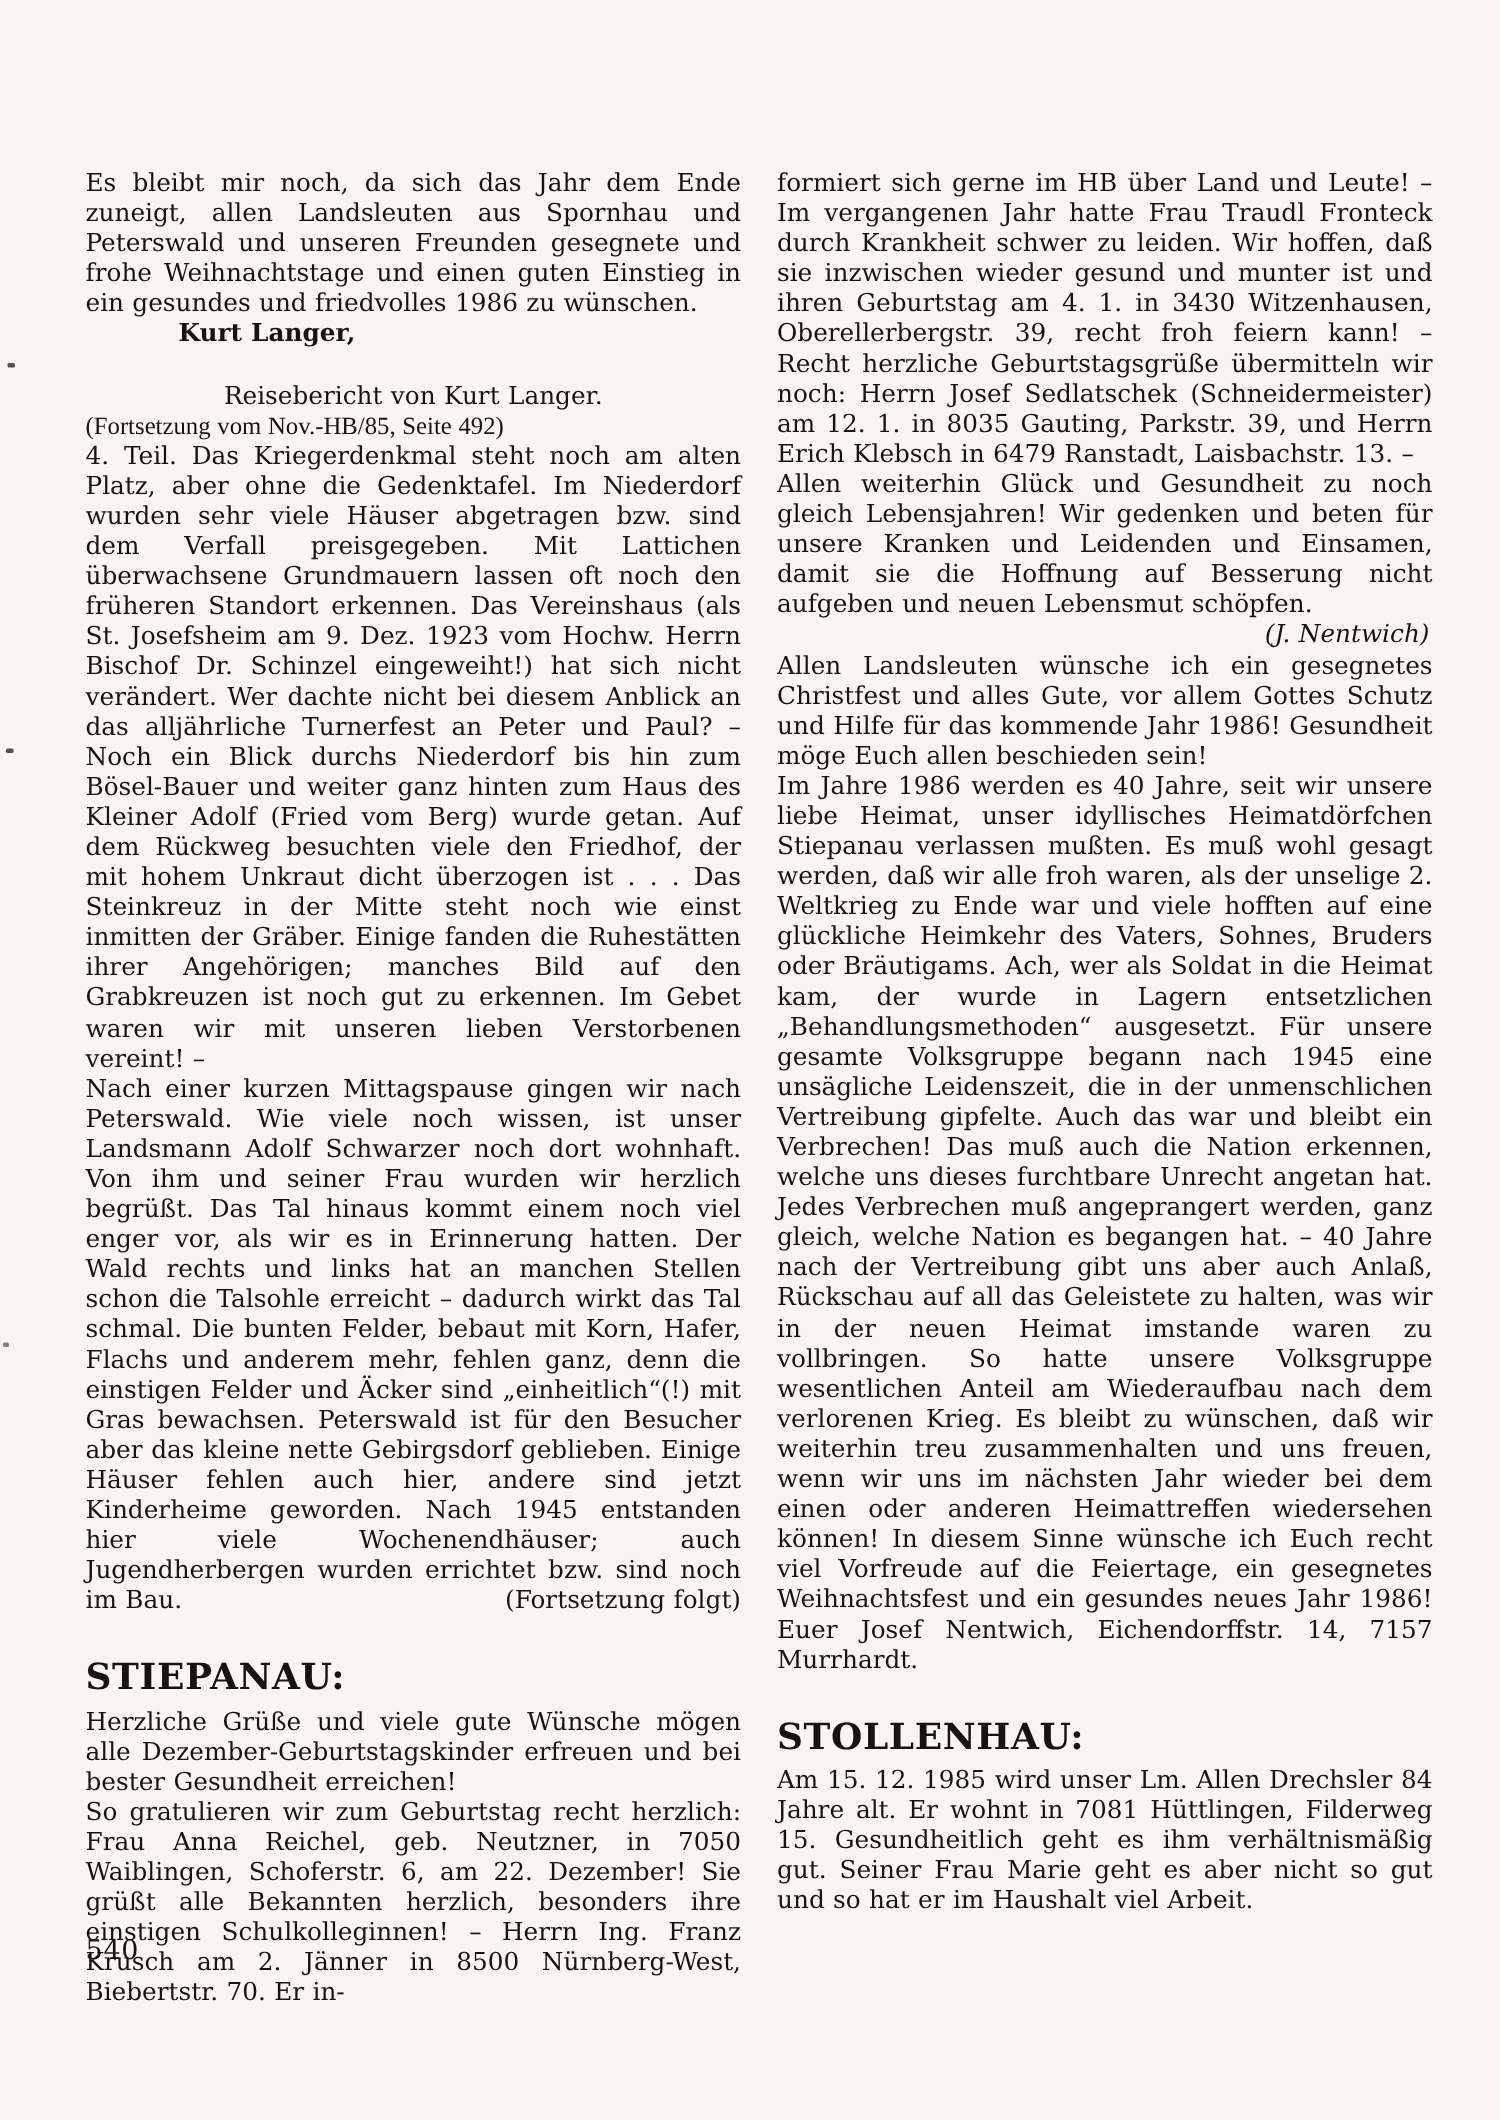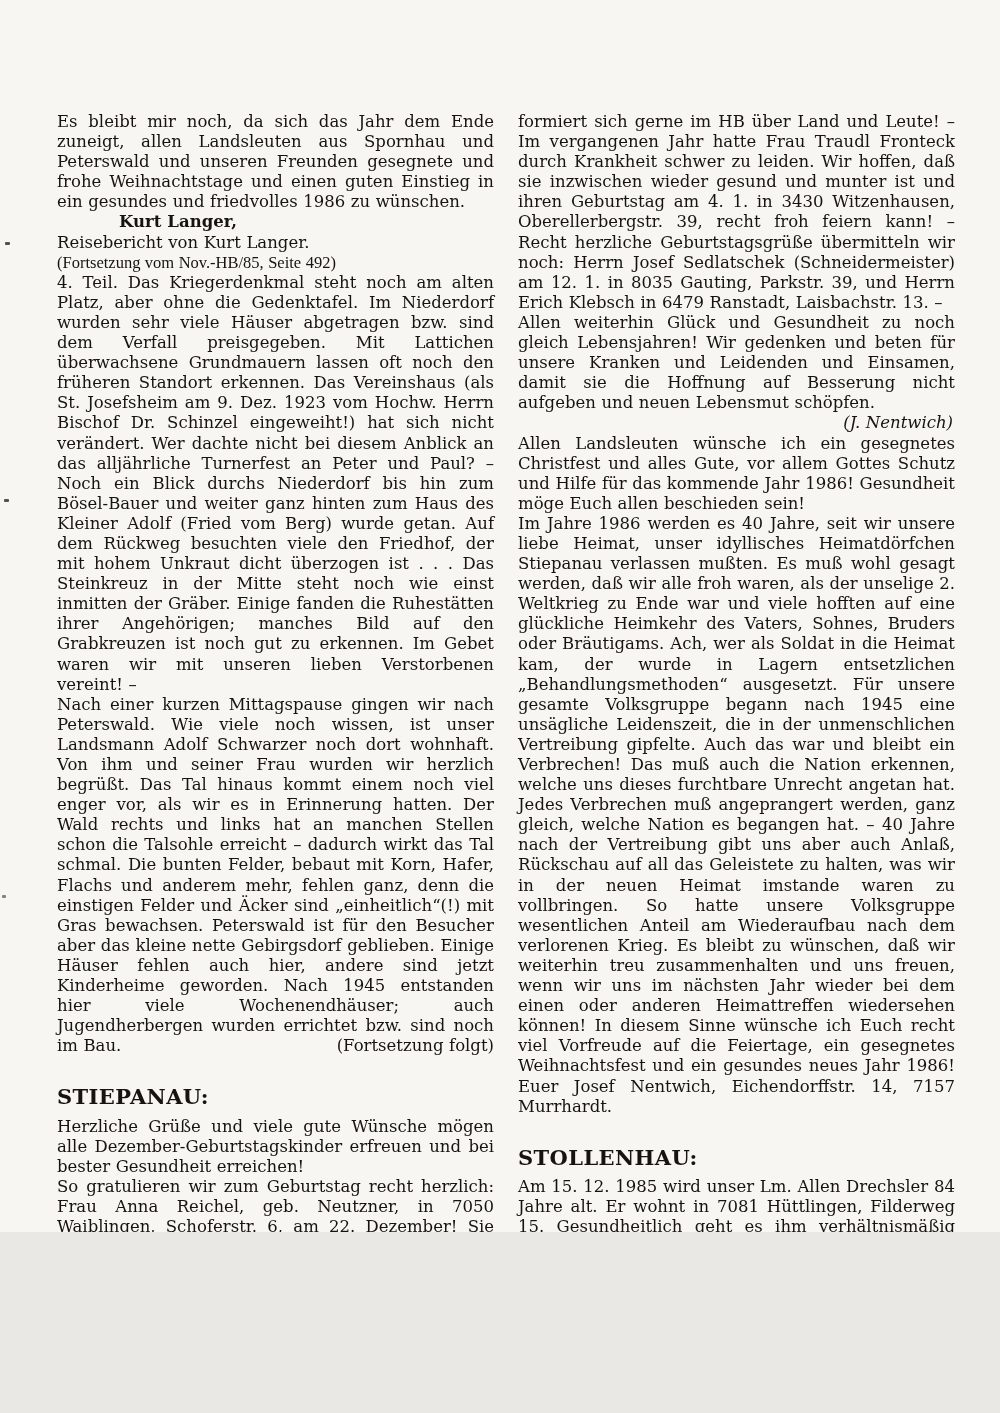--- a/index.html
+++ b/index.html
@@ -1,41 +1,41 @@
 <!DOCTYPE html>
 <html lang="de"><head>
 <meta charset="utf-8">
 <style>
   html,body{margin:0;padding:0;background:#e9e8e4;}
   .page{
     position:relative;
-    width:1000px;height:1232px;
+    width:1000px;height:1413px;
     margin:0 auto;
     background:#f7f6f2;
     font-family:"DejaVu Serif", serif;
     color:#17140f;
     overflow:hidden;
   }
   .col{
     position:absolute;top:112px;width:437px;
     font-size:16.5px;line-height:20.1px;
     text-align:justify;
     hyphens:auto;-webkit-hyphens:auto;
     word-spacing:0.02em;
   }
   .col-left{left:57px;}
   .col-right{left:518px;}
   p{margin:0;}
   b{font-weight:normal;}
   .sig-line{padding-left:62px;text-align:left;}
   .sig-name{font-weight:bold;}
-  .report-head{text-align:left;}
+  .report-head{margin-top:21px;text-align:center;}
   .report-sub{text-align:left;font-family:Liberation Serif, serif;}
   .section-heading{
-    font-size:21px;font-weight:bold;
+    font-size:24px;font-weight:bold;
     letter-spacing:0.4px;
     margin:31px 0 9px 0;
     text-align:left;
   }
   .byline{text-align:right;padding-right:2px;font-style:italic;}
   .fort{float:right;}
   .page-number{
     position:absolute;left:57px;top:1290px;
     font-size:18px;letter-spacing:0.5px;
   }

